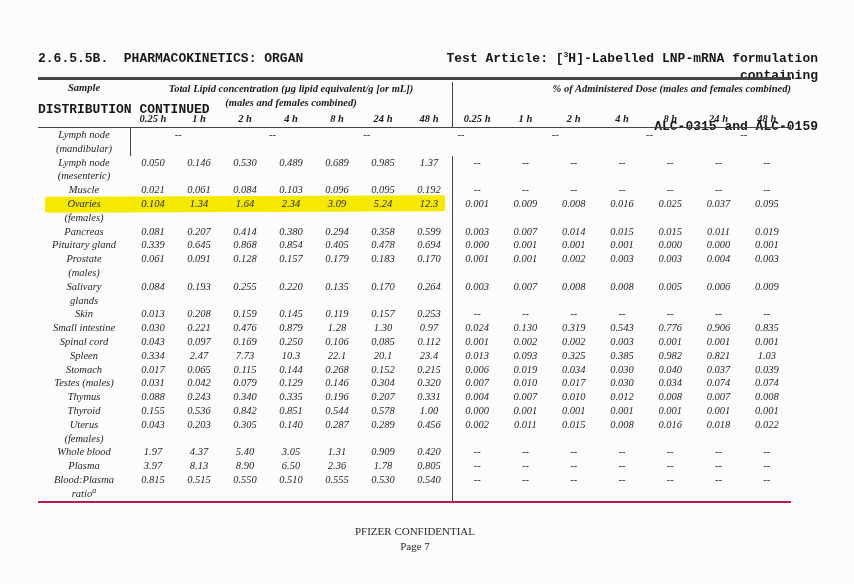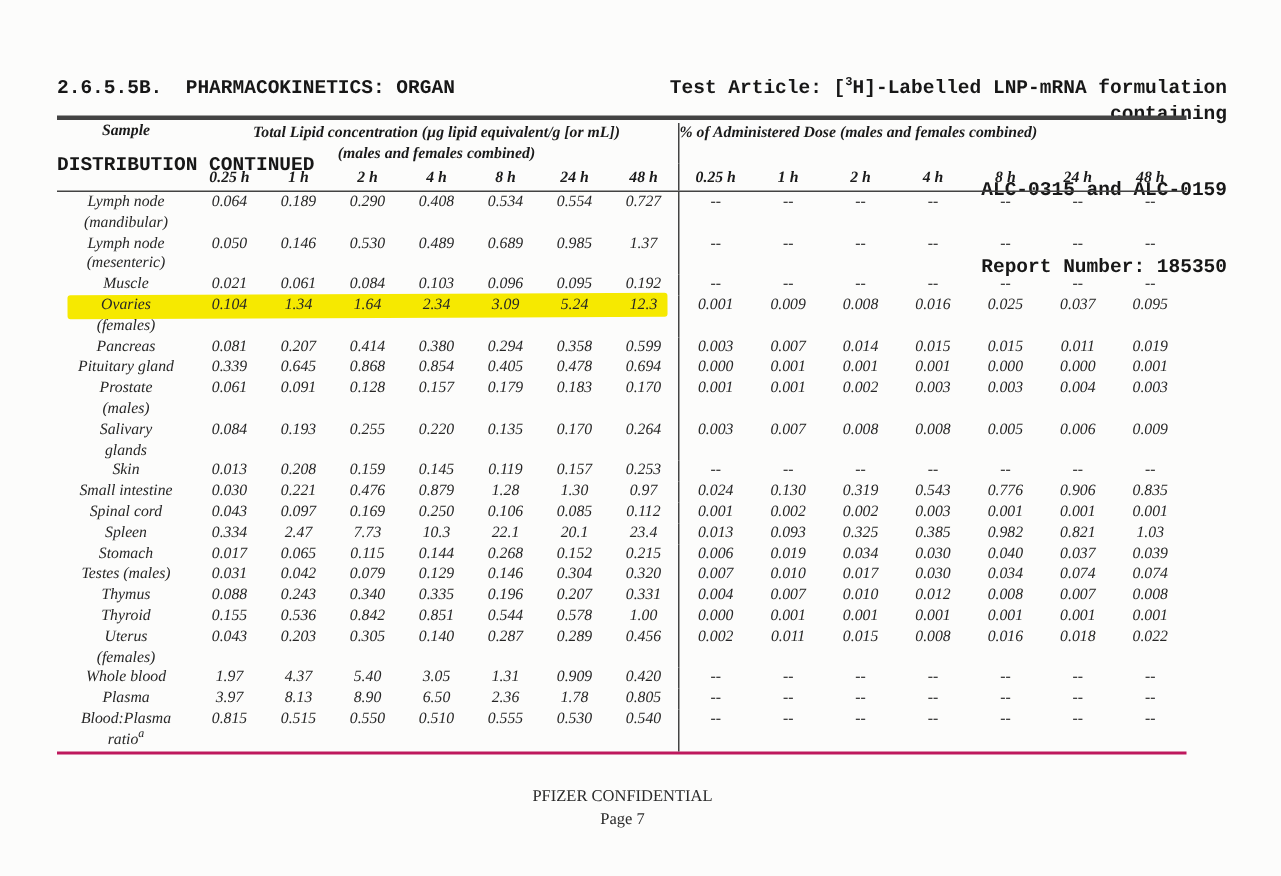--- a/index.html
+++ b/index.html
@@ -33,21 +33,21 @@
   }
   .hrow1, .hrow2, .trow { display:flex; align-items:stretch; }
   .label-col { flex:0 0 92px; width:92px; text-align:center; }
   .lg { display:flex; flex:0 0 322px; width:322px; }
   .rg { display:flex; flex:1; border-left:1.3px solid #434343; }
   .lg .cell { flex:0 0 46px; width:46px; text-align:center; }
   .rg .cell { flex:1; text-align:center; }
 
   .hrow1 { padding-top:2px; }
   .g1head { flex:0 0 322px; width:322px; text-align:center; line-height:13.5px; }
-  .g2head { flex:1; border-left:1.3px solid #434343; text-align:left; line-height:13.5px; }
+  .g2head { flex:1; border-left:1.3px solid #434343; text-align:right; line-height:13.5px; }
   .hrow2 .cell { line-height:14px; padding:3px 0 1px; }
 
   .tbody { line-height:13.8px; }
   .tbody .trow { position:relative; }
   .tbody .label-col { position:relative; z-index:1; }
   .tbody .lg, .tbody .rg { position:relative; z-index:1; }
   .tbody .rg { border-left:1.3px solid #434343; }
 
   .trow.highlighted::before {
     content:"";
@@ -69,21 +69,20 @@
 <body>
 
 <div class="doc-header">
   <div class="title-left">
     <div>2.6.5.5B.  PHARMACOKINETICS: ORGAN</div>
     <div>DISTRIBUTION CONTINUED</div>
   </div>
   <div class="title-right">
     <div><span>Test Article: [</span><sup>3</sup><span>H]-Labelled LNP-mRNA formulation containing</span></div>
     <div>ALC-0315 and ALC-0159</div>
-    <div>Report Number: 185350</div>
   </div>
 </div>
 
 <div class="pk-table">
   <div class="thead">
     <div class="hrow1">
       <div class="label-col">Sample</div>
       <div class="g1head">
         <div>Total Lipid concentration (µg lipid equivalent/g [or mL])</div>
         <div>(males and females combined)</div>
@@ -111,29 +110,20 @@
           <div class="cell">48 h</div>
         </div>
     </div>
   </div>
   <div class="tbody" id="tbody">
       <div class="trow">
         <div class="label-col">
           <div>Lymph node</div>
           <div>(mandibular)</div>
         </div>
-        <div class="lg">
-          <div class="cell">0.064</div>
-          <div class="cell">0.189</div>
-          <div class="cell">0.290</div>
-          <div class="cell">0.408</div>
-          <div class="cell">0.534</div>
-          <div class="cell">0.554</div>
-          <div class="cell">0.727</div>
-        </div>
         <div class="rg">
           <div class="cell">--</div>
           <div class="cell">--</div>
           <div class="cell">--</div>
           <div class="cell">--</div>
           <div class="cell">--</div>
           <div class="cell">--</div>
           <div class="cell">--</div>
         </div>
       </div>

